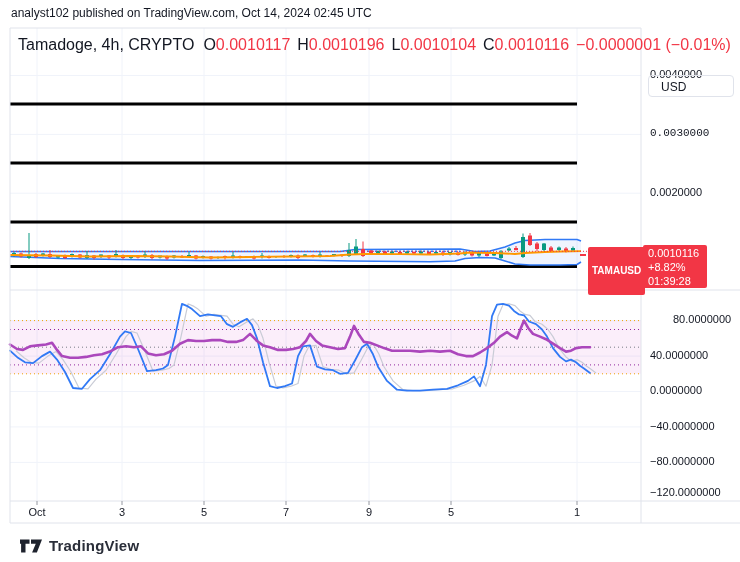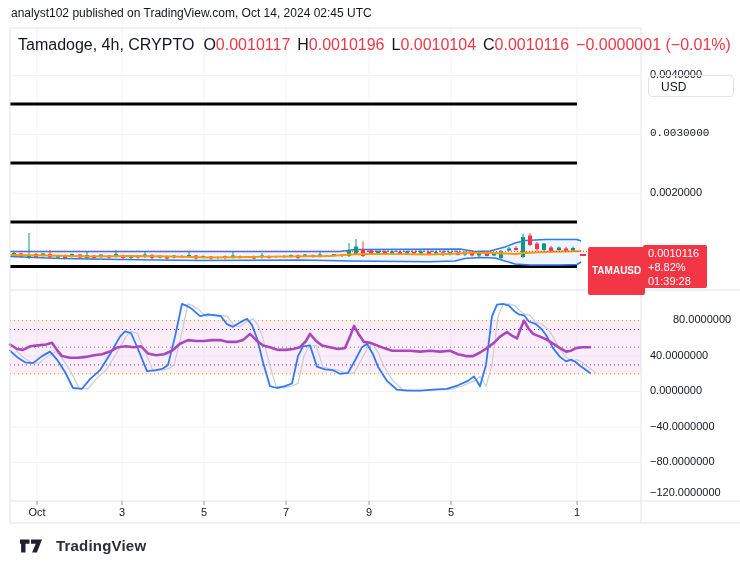--- a/index.html
+++ b/index.html
@@ -17,21 +17,21 @@
   .axis-label{position:absolute;left:9px;font-size:11px;color:#131722;white-space:nowrap;}
   .time-axis{position:absolute;left:10px;top:501px;width:730px;height:38px;z-index:2;}
   .time-label{position:absolute;top:5px;font-size:11px;color:#131722;transform:translateX(-50%);white-space:nowrap;}
   .price-badge{position:absolute;left:643px;top:245px;width:64px;height:43px;background:#f23645;
                border-radius:2px;color:#fff;font-size:11px;line-height:14px;padding:1px 0 0 5px;
                box-sizing:border-box;z-index:4;}
   .series-label{position:absolute;left:588px;top:247px;height:16px;background:#f23645;border-radius:2px;
                 color:#fff;font-size:10px;font-weight:bold;line-height:15px;padding:16px 4px;z-index:3;}
   .series-label::before{content:"";position:absolute;left:-8px;top:7px;width:6px;height:2px;background:#f23645;}
   .footer{position:absolute;left:20px;top:537px;display:flex;align-items:center;z-index:3;}
-  .footer .brand{margin-left:14px;font-size:15px;font-weight:bold;color:#2a2e39;letter-spacing:0.2px;}
+  .footer .brand{margin-left:7px;font-size:15px;font-weight:bold;color:#2a2e39;letter-spacing:0.2px;}
   .pane-separator{position:absolute;left:10px;top:289px;width:730px;height:3px;cursor:row-resize;z-index:2;}
 </style>
 </head>
 <body>
 
 <div class="page">
 
   <div class="publish-line">analyst102 published on TradingView.com, Oct 14, 2024 02:45 UTC</div>
 
   <svg id="chart-svg" width="740" height="562">

